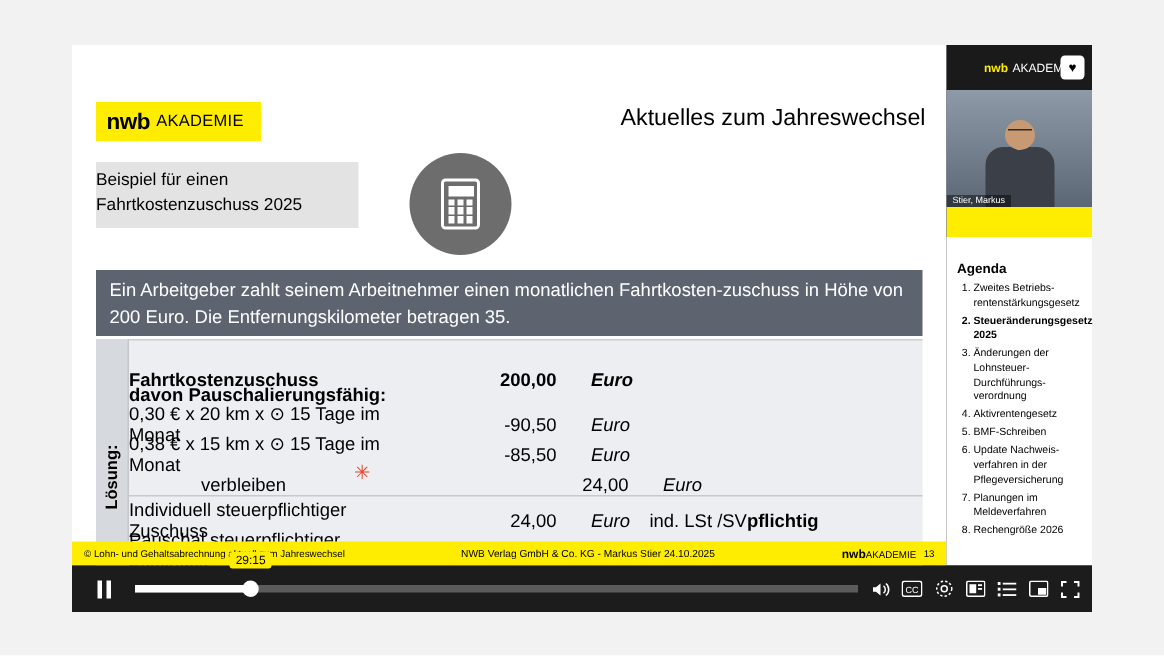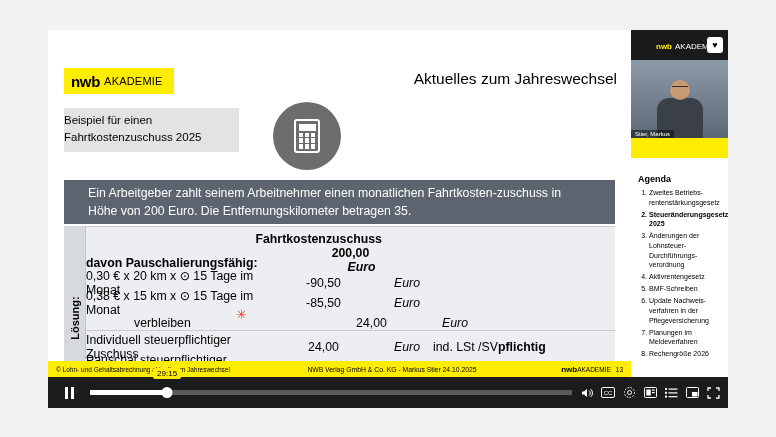--- a/index.html
+++ b/index.html
@@ -109,21 +109,21 @@
   }
   .calc-keys i { background: #fff; display: block; }
   
   .dark-strip {
     position: absolute;
     left: 16px; top: 150px;
     width: 551px; height: 44px;
     background: #5d6470;
     color: #fff;
     font-size: 12.3px;
-    padding: 5px 24px;
+    padding: 5px 9px;
     line-height: 17.5px;
   }
   
   .table-block {
     position: absolute;
     left: 16px; top: 196px;
     width: 551px; height: 132px;
     background: #eceef1;
     border-top: 1px solid #c9ccd2;
   }
@@ -154,21 +154,21 @@
     position: absolute;
     left: 38px;
     width: 529px;
     height: 22px;
     font-size: 12.3px;
     color: #000;
     display: flex;
     align-items: center;
   }
   .row .c-label { width: 190px; }
-  .row .c-amount { width: 95px; text-align: center; }
+  .row .c-amount { width: 95px; text-align: right; }
   .row .c-unit { width: 52px; padding-left: 23px; font-style: italic; }
   .row .c-note { flex: 1; padding-left: 10px; }
   .bold { font-weight: bold; }
   .divider-line {
     position: absolute;
     left: 38px;
     width: 529px;
     height: 1px;
     background: #c6c9cf;
   }
@@ -369,21 +369,21 @@
 
       <div class="dark-strip">Ein Arbeitgeber zahlt seinem Arbeitnehmer einen monatlichen Fahrtkosten-zuschuss in Höhe von 200 Euro. Die Entfernungskilometer betragen 35.</div>
 
       <div class="table-block"></div>
       <div class="table-block2"></div>
 
       <div class="loesung-bar">
         <div class="loesung-text">Lösung:</div>
       </div>
 
-      <div class="row" style="top:202px;flex-direction:column;">
+      <div class="row" style="top:212px;">
         <span class="c-label bold">Fahrtkostenzuschuss</span>
         <span class="c-amount bold">200,00</span>
         <span class="c-unit bold">Euro</span>
       </div>
       <div class="row" style="top:222px;">
         <span class="c-label bold">davon Pauschalierungsfähig:</span>
       </div>
       <div class="row" style="top:242px;">
         <span class="c-label">0,30 € x 20 km x ⊙ 15 Tage im Monat</span>
         <span class="c-amount">-90,50</span>

